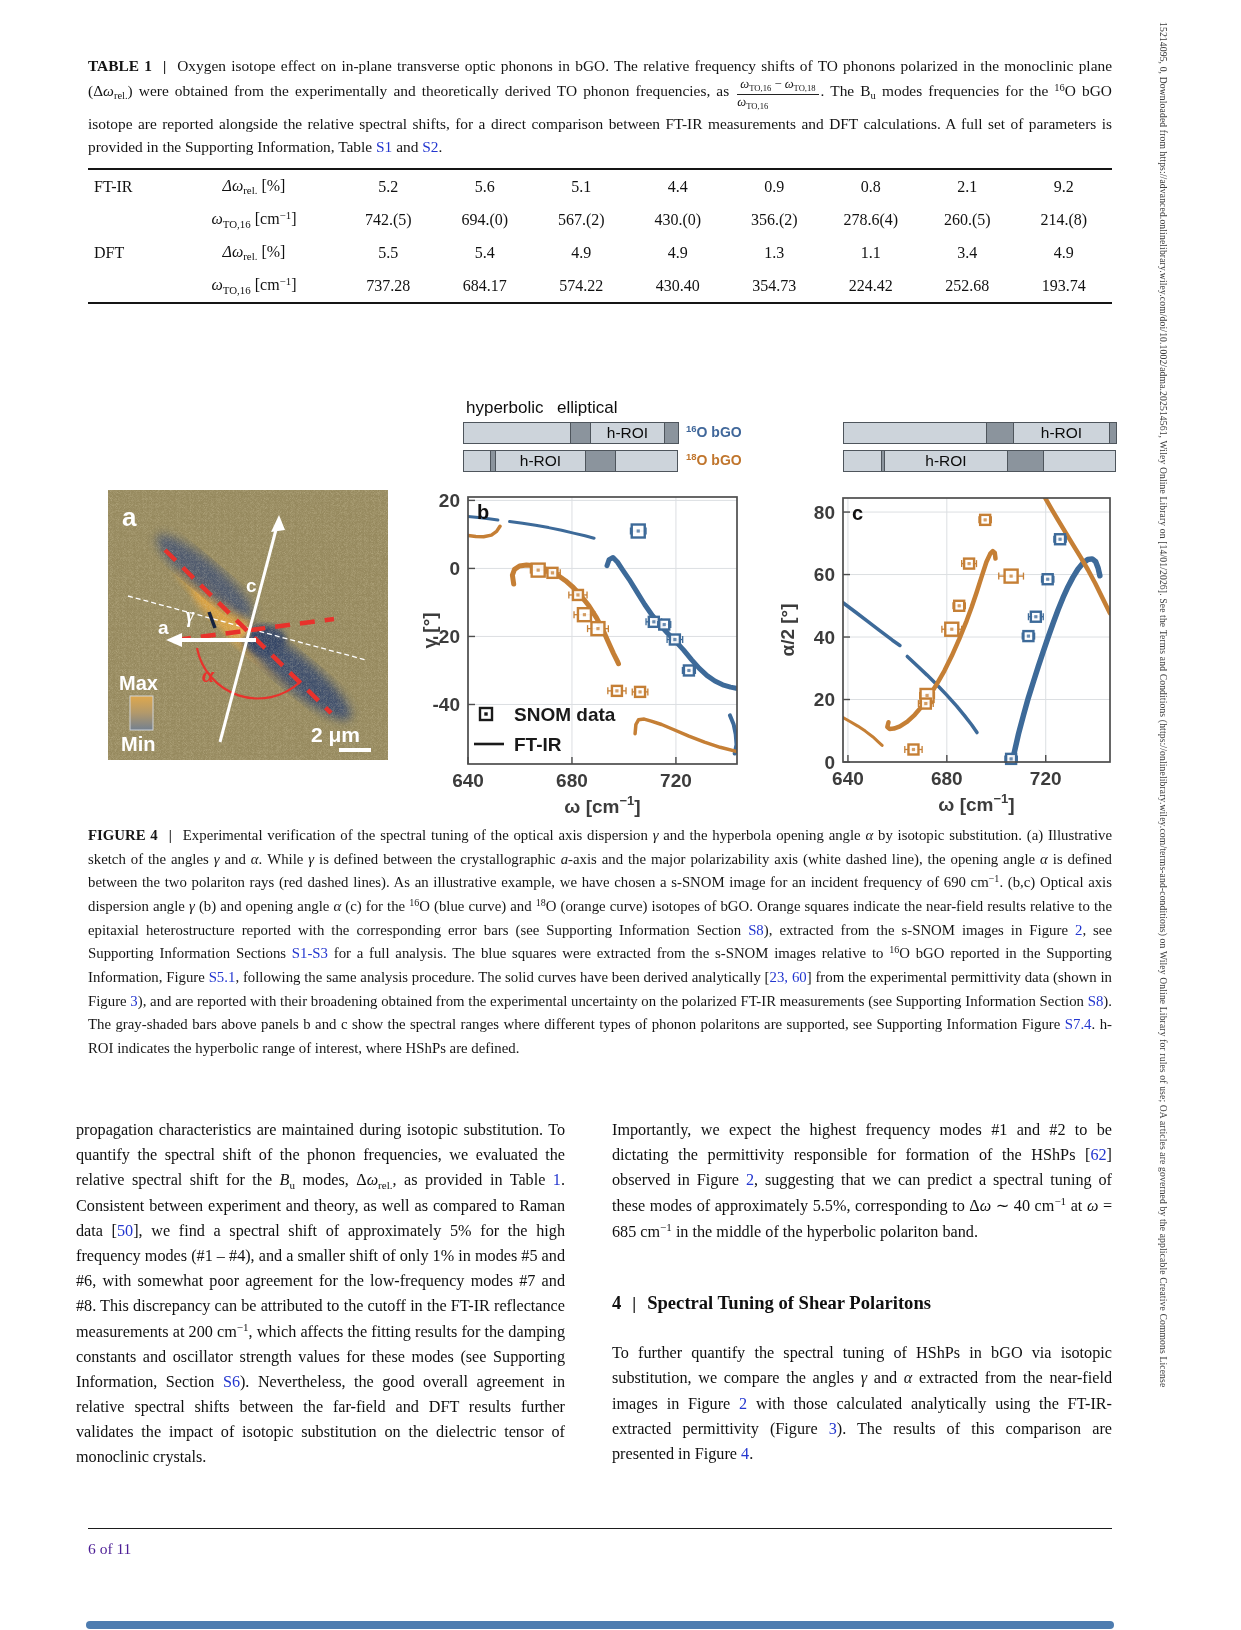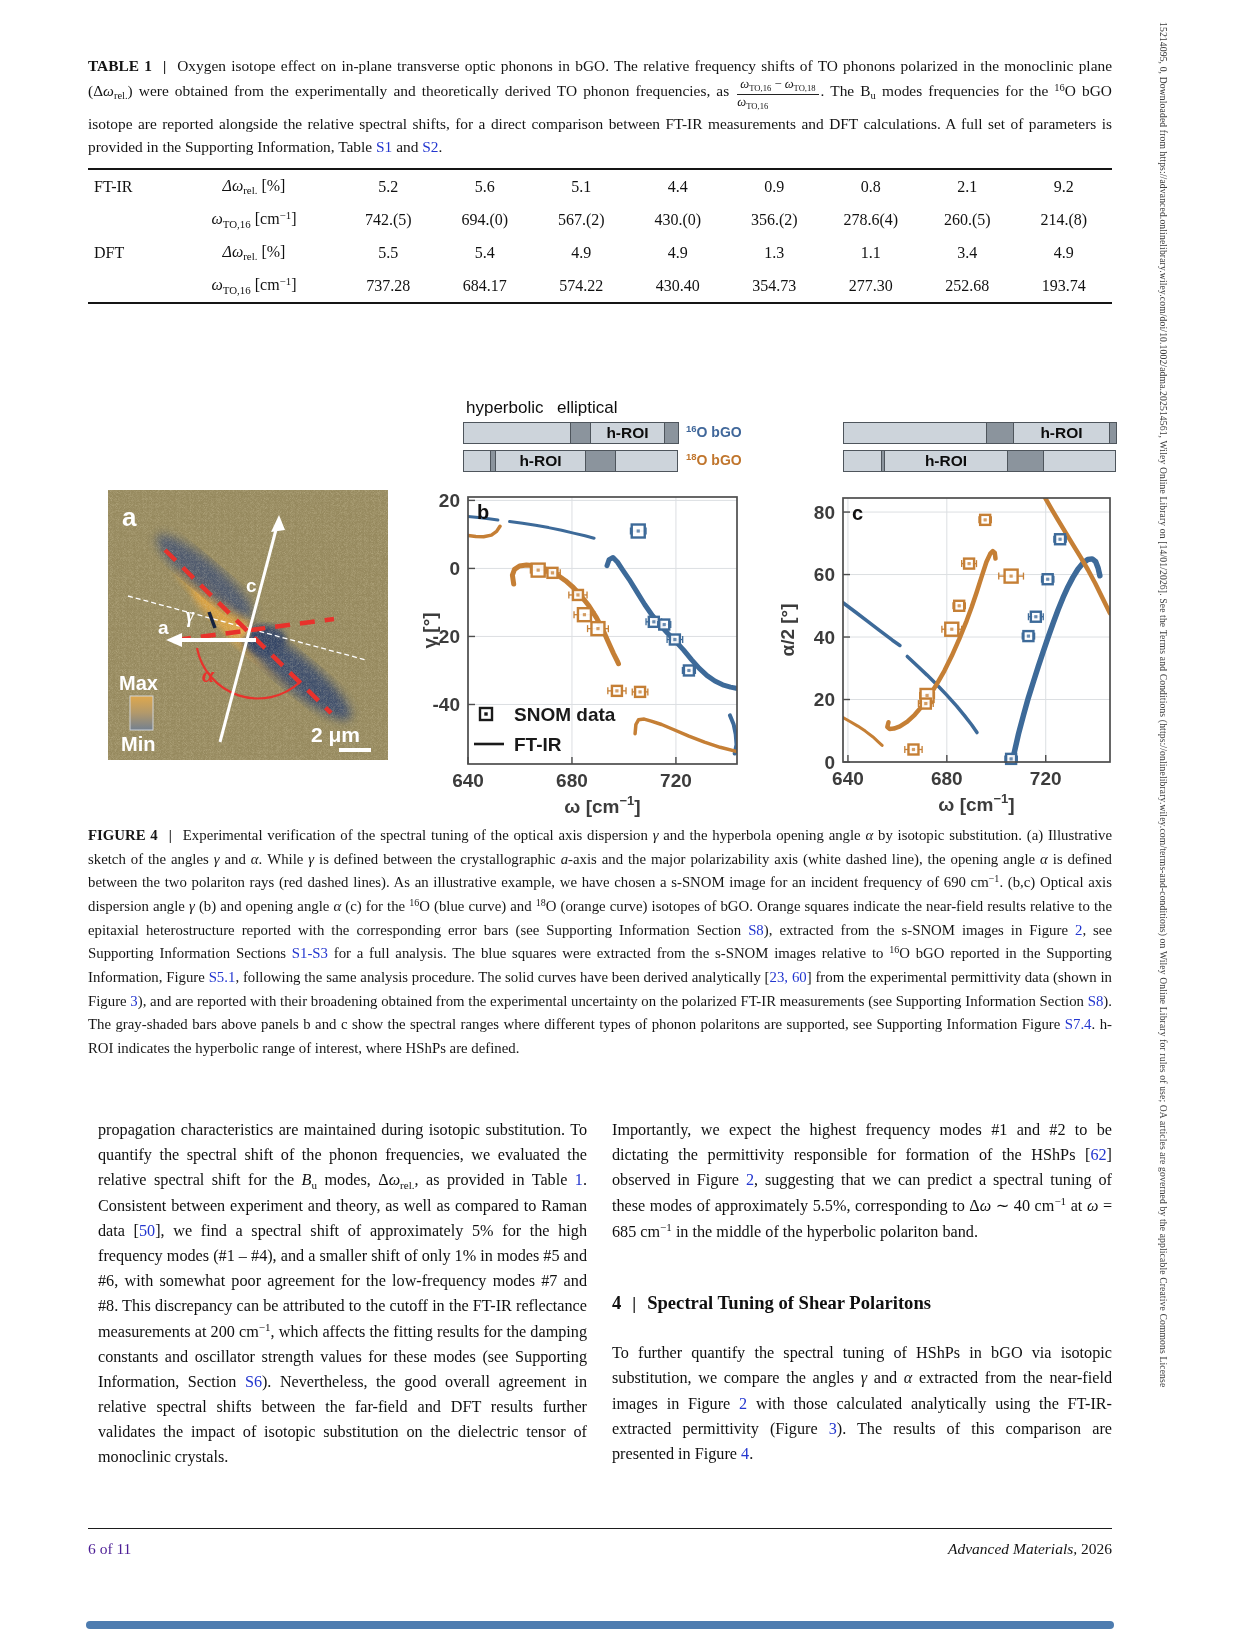--- a/index.html
+++ b/index.html
@@ -19,31 +19,31 @@
   
   .dtable{position:absolute;left:88px;top:168px;width:1024px;border-top:2.2px solid #151515;border-bottom:2.2px solid #151515;}
   .trow{display:grid;grid-template-columns:80px 172px repeat(8,1fr);align-items:center;}
   .trow.head{height:40px;border-bottom:1.6px solid #151515;font-weight:bold;}
   .trow.data{height:33px;}
   .tcell{text-align:center;font-size:16px;}
   .tcell.group{text-align:left;padding-left:6px;}
   
   .reglabel{position:absolute;top:398px;font-family:"Liberation Sans",sans-serif;font-size:17px;color:#0d0d0d;}
   .bars{position:absolute;display:flex;height:22px;}
-  .seg{height:100%;box-sizing:border-box;border:1px solid #4e555c;display:flex;align-items:center;justify-content:center;font-family:"Liberation Sans",sans-serif;font-weight:bold;font-size:15.5px;color:#0c0c0c;}
+  .seg{height:100%;box-sizing:border-box;border:1px solid #4e555c;display:flex;align-items:center;justify-content:center;font-family:"Liberation Sans",sans-serif;font-weight:normal;font-size:15.5px;color:#0c0c0c;}
   .seg + .seg{margin-left:-1px;}
   .seg.light{background:#cdd4db;}
   .seg.dark{background:#8b949d;}
   .isolabel{position:absolute;left:686px;width:150px;font-family:"Liberation Sans",sans-serif;font-weight:bold;font-size:14px;}
   .iso16{top:423px;color:#40679a;}
   .iso18{top:451px;color:#c0752c;}
   .psvg{position:absolute;}
   
   .col{position:absolute;top:1118px;font-size:16.2px;line-height:1.55;text-align:justify;color:#101010;}
-  .col.left{left:98px;width:489px;}
+  .col.left{left:76px;width:489px;}
   .col.right{left:612px;width:500px;}
   .h2{font-size:18.6px;margin:44px 0 24px 0;text-align:left;}
   .rule{position:absolute;left:88px;top:1528px;width:1024px;border-top:1.4px solid #1d1d1d;}
   .footer-left{position:absolute;left:88px;top:1540px;font-size:15.5px;color:#4c1d95;}
   .footer-right{position:absolute;left:612px;top:1540px;width:500px;text-align:right;font-size:15.5px;color:#141414;}
   .bottombar{position:absolute;left:86px;top:1621px;width:1028px;height:8px;background:#4d7cb0;border-radius:4px;}
 </style>
 </head>
 <body>
 
@@ -91,21 +91,21 @@
         <div class="tcell">4.9</div>
       </div>
       <div class="trow data">
         <div class="tcell group"></div>
         <div class="tcell"><span class="i">ω</span><span class="sub">TO,16</span><span> [cm</span><span class="sup">−1</span><span>]</span></div>
         <div class="tcell">737.28</div>
         <div class="tcell">684.17</div>
         <div class="tcell">574.22</div>
         <div class="tcell">430.40</div>
         <div class="tcell">354.73</div>
-        <div class="tcell">277.30</div>
+        <div class="tcell">224.42</div>
         <div class="tcell">252.68</div>
         <div class="tcell">193.74</div>
       </div>
     </div>
 
   <div class="reglabel" style="left:466px;">hyperbolic</div>
   <div class="reglabel" style="left:557px;">elliptical</div>
 
   <div class="bars" style="left:463px;top:422px;">
       <div class="seg light" style="width: 108px;"></div>
@@ -426,16 +426,15 @@
   </div>
 
   <div class="col right">
     <p style="margin:0;"><span>Importantly, we expect the highest frequency modes #1 and #2 to be dictating the permittivity responsible for formation of the HShPs [</span><span class="link">62</span><span>] observed in Figure </span><span class="link">2</span><span>, suggesting that we can predict a spectral tuning of these modes of approximately 5.5%, corresponding to Δ</span><span class="i">ω</span><span> ∼ 40 cm</span><span class="sup">−1</span><span> at </span><span class="i">ω</span><span> = 685 cm</span><span class="sup">−1</span><span> in the middle of the hyperbolic polariton band.</span></p>
     <h2 class="h2"><span class="b">4</span><span class="gap">|</span><span class="b">Spectral Tuning of Shear Polaritons</span></h2>
     <p style="margin:0;"><span>To further quantify the spectral tuning of HShPs in bGO via isotopic substitution, we compare the angles </span><span class="i">γ</span><span> and </span><span class="i">α</span><span> extracted from the near-field images in Figure </span><span class="link">2</span><span> with those calculated analytically using the FT-IR-extracted permittivity (Figure </span><span class="link">3</span><span>). The results of this comparison are presented in Figure </span><span class="link">4</span><span>.</span></p>
   </div>
 
   <div class="rule"></div>
   <div class="footer-left">6 of 11</div>
-  <div class="footer-right"><span class="i">Advanced Materials,</span><span> 2026</span></div>
   <div class="bottombar"></div>
 
 </div>
 
 </body></html>

